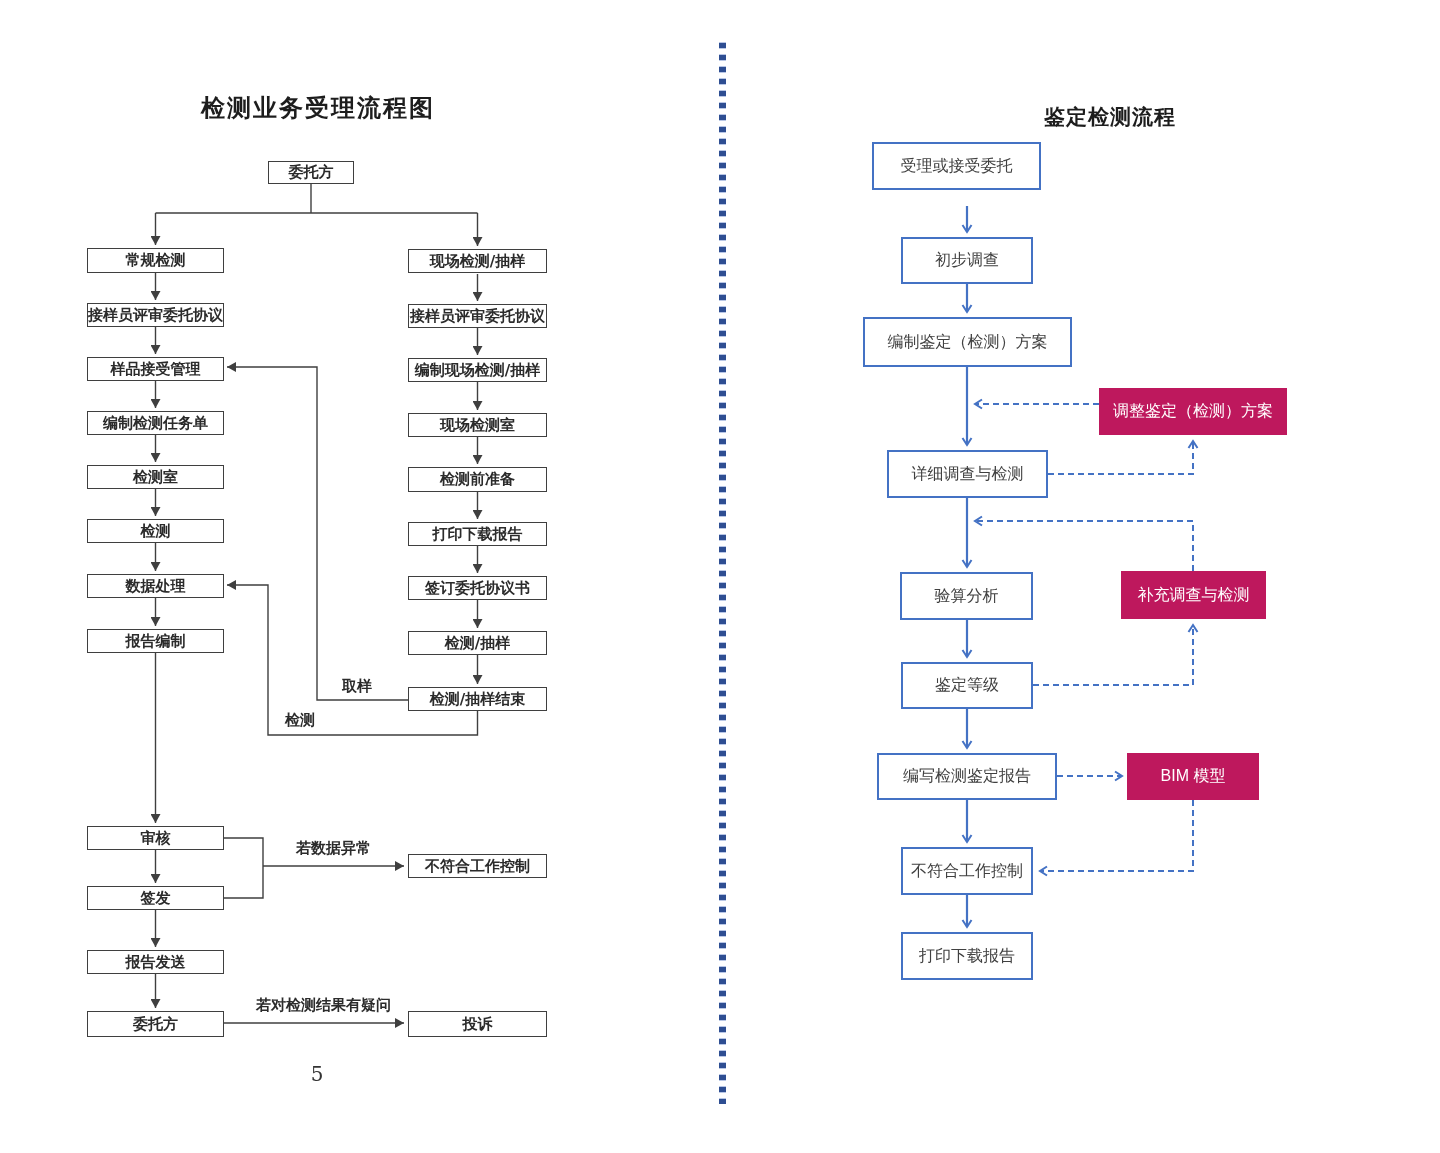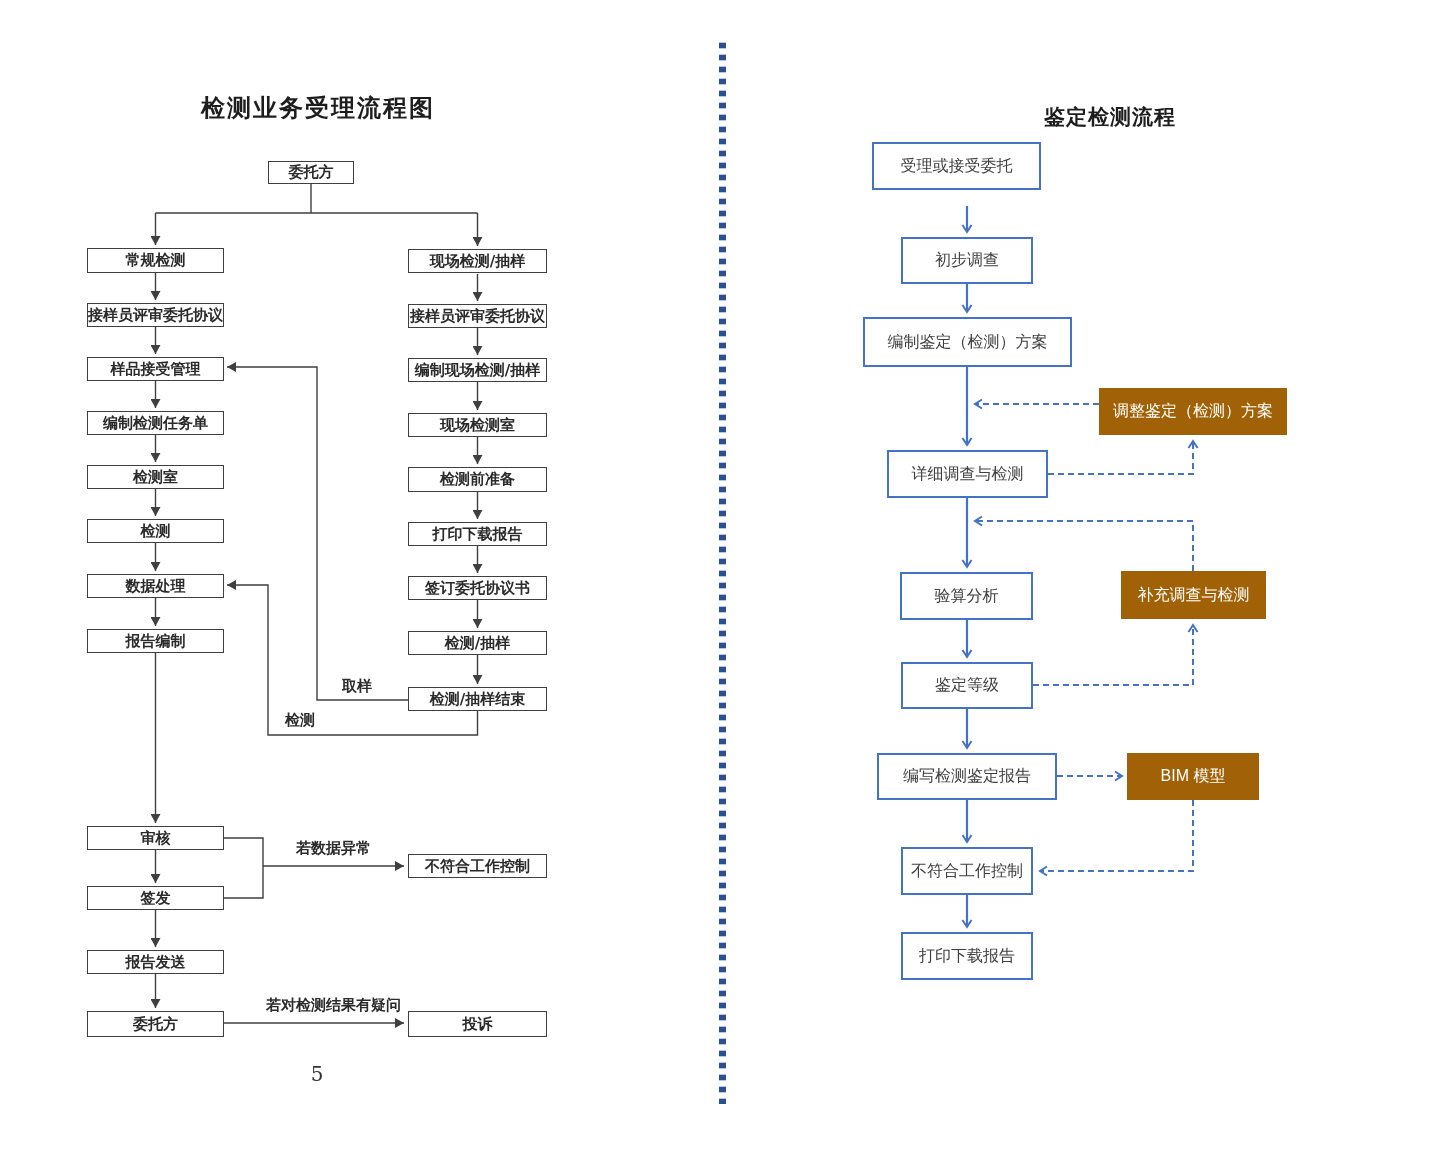--- a/index.html
+++ b/index.html
@@ -17,21 +17,21 @@
   .elabel{position:absolute;font-family:"DejaVu Serif","Liberation Serif",serif;
           font-size:15px;font-weight:700;color:#2b2b2b;white-space:nowrap;text-align:center;}
   .pagenum{position:absolute;left:300px;top:1062px;width:34px;text-align:center;
            font-family:"DejaVu Serif","Liberation Serif",serif;font-size:20px;color:#333;}
   
   .rtitle{position:absolute;left:950px;top:103px;width:320px;text-align:center;
           font-size:21px;font-weight:700;color:#1d1d1d;letter-spacing:1px;}
   .rb{position:absolute;box-sizing:border-box;border:2px solid #4472C4;background:#fff;
       display:flex;align-items:center;justify-content:center;
       font-size:16px;color:#404040;white-space:nowrap;}
-  .rbf{position:absolute;box-sizing:border-box;background:#a16207;border:none;
+  .rbf{position:absolute;box-sizing:border-box;background:#be185d;border:none;
        display:flex;align-items:center;justify-content:center;
        font-size:16px;color:#ffffff;white-space:nowrap;}
   
   .divider{position:absolute;left:719px;top:42px;width:7px;height:1062px;
            background:repeating-linear-gradient(to bottom,
              #b9c7e6 0 1px,#2e4e92 1px 6px,#b9c7e6 6px 7px,#ffffff 7px 12px);}
 </style>
 </head>
 <body>
 
@@ -128,21 +128,21 @@
   <div class="lb" style="left:408px;top:576px;width:139px;height:24px">签订委托协议书</div>
   <div class="lb" style="left:408px;top:631px;width:139px;height:24px">检测/抽样</div>
   <div class="lb" style="left:408px;top:687px;width:139px;height:24px">检测/抽样结束</div>
 
   <div class="lb" style="left:408px;top:854px;width:139px;height:24px">不符合工作控制</div>
   <div class="lb" style="left:408px;top:1011px;width:139px;height:26px">投诉</div>
 
   <div class="elabel" style="left:342px;top:677px">取样</div>
   <div class="elabel" style="left:285px;top:711px">检测</div>
   <div class="elabel" style="left:296px;top:839px">若数据异常</div>
-  <div class="elabel" style="left:266px;top:996px">若对检测结果有疑问</div>
+  <div class="elabel" style="left:256px;top:996px">若对检测结果有疑问</div>
 
   <div class="pagenum">5</div>
 
   <div class="divider"></div>
 
   <div class="rtitle">鉴定检测流程</div>
 
   <div class="rb" style="left:872px;top:142px;width:169px;height:48px">受理或接受委托</div>
   <div class="rb" style="left:901px;top:237px;width:132px;height:47px">初步调查</div>
   <div class="rb" style="left:863px;top:317px;width:209px;height:50px">编制鉴定（检测）方案</div>

